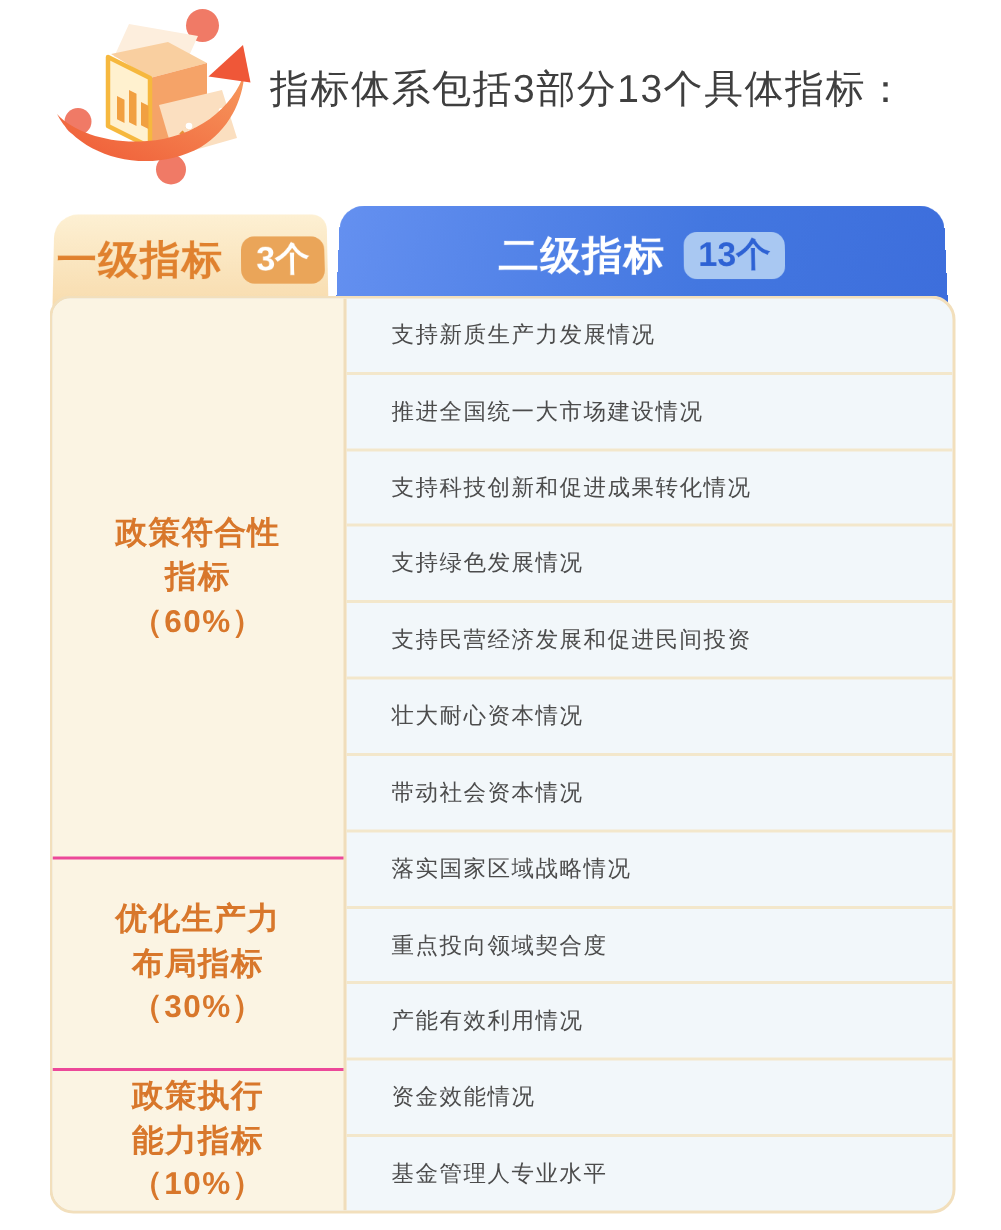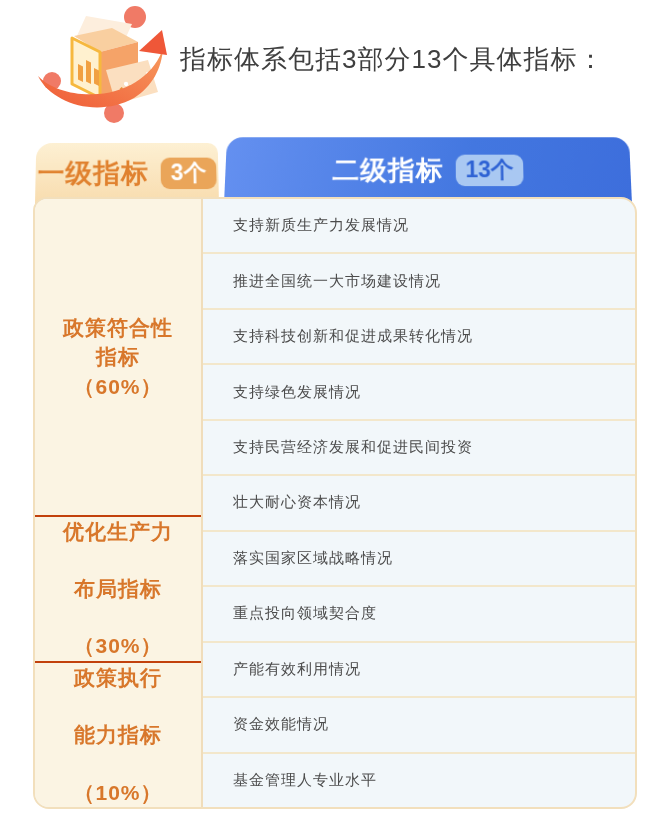--- a/index.html
+++ b/index.html
@@ -46,30 +46,30 @@
 
   
   .panel {
     position:absolute; z-index:2; left:33px; top:197px; width:604px; height:612px;
     background:var(--row-bg,#f2f7fa);
     border:2px solid var(--border,#f2dfbc);
     border-radius:14px 16px 16px 16px;
     overflow:hidden; display:flex;
   }
   .col-primary {
-    width:168px; flex:none; display:flex; flex-direction:column;
+    width:196px; flex:none; display:flex; flex-direction:column;
     background:var(--primary-bg,#fbf4e3);
     border-right:2px solid #f0ddbb;
   }
   .group {
     flex:1 1 0; display:flex; flex-direction:column; align-items:center; justify-content:center;
     color:#d8772b; font-size:21px; font-weight:bold; line-height:1.4; text-align:center;
     letter-spacing:1px;
   }
-  .group + .group { border-top:2px solid #c2410c;gap:28px; }
+  .group + .group { border-top:2px solid #ec4899; }
   .col-secondary { flex:1; display:flex; flex-direction:column; }
   .row {
     flex:1 1 0; display:flex; align-items:center; padding-left:30px;
     font-size:15px; color:#4c4c4c; letter-spacing:1px;
   }
   .row + .row { border-top:2px solid #f3e7cb; }
 </style>
 </head>
 <body>
 
@@ -132,20 +132,21 @@
           <div>（10%）</div>
         </div>
       </div>
     <div class="col-secondary">
         <div class="row">支持新质生产力发展情况</div>
         <div class="row">推进全国统一大市场建设情况</div>
         <div class="row">支持科技创新和促进成果转化情况</div>
         <div class="row">支持绿色发展情况</div>
         <div class="row">支持民营经济发展和促进民间投资</div>
         <div class="row">壮大耐心资本情况</div>
+        <div class="row">带动社会资本情况</div>
         <div class="row">落实国家区域战略情况</div>
         <div class="row">重点投向领域契合度</div>
         <div class="row">产能有效利用情况</div>
         <div class="row">资金效能情况</div>
         <div class="row">基金管理人专业水平</div>
       </div>
   </div>
 
 </div>
 

